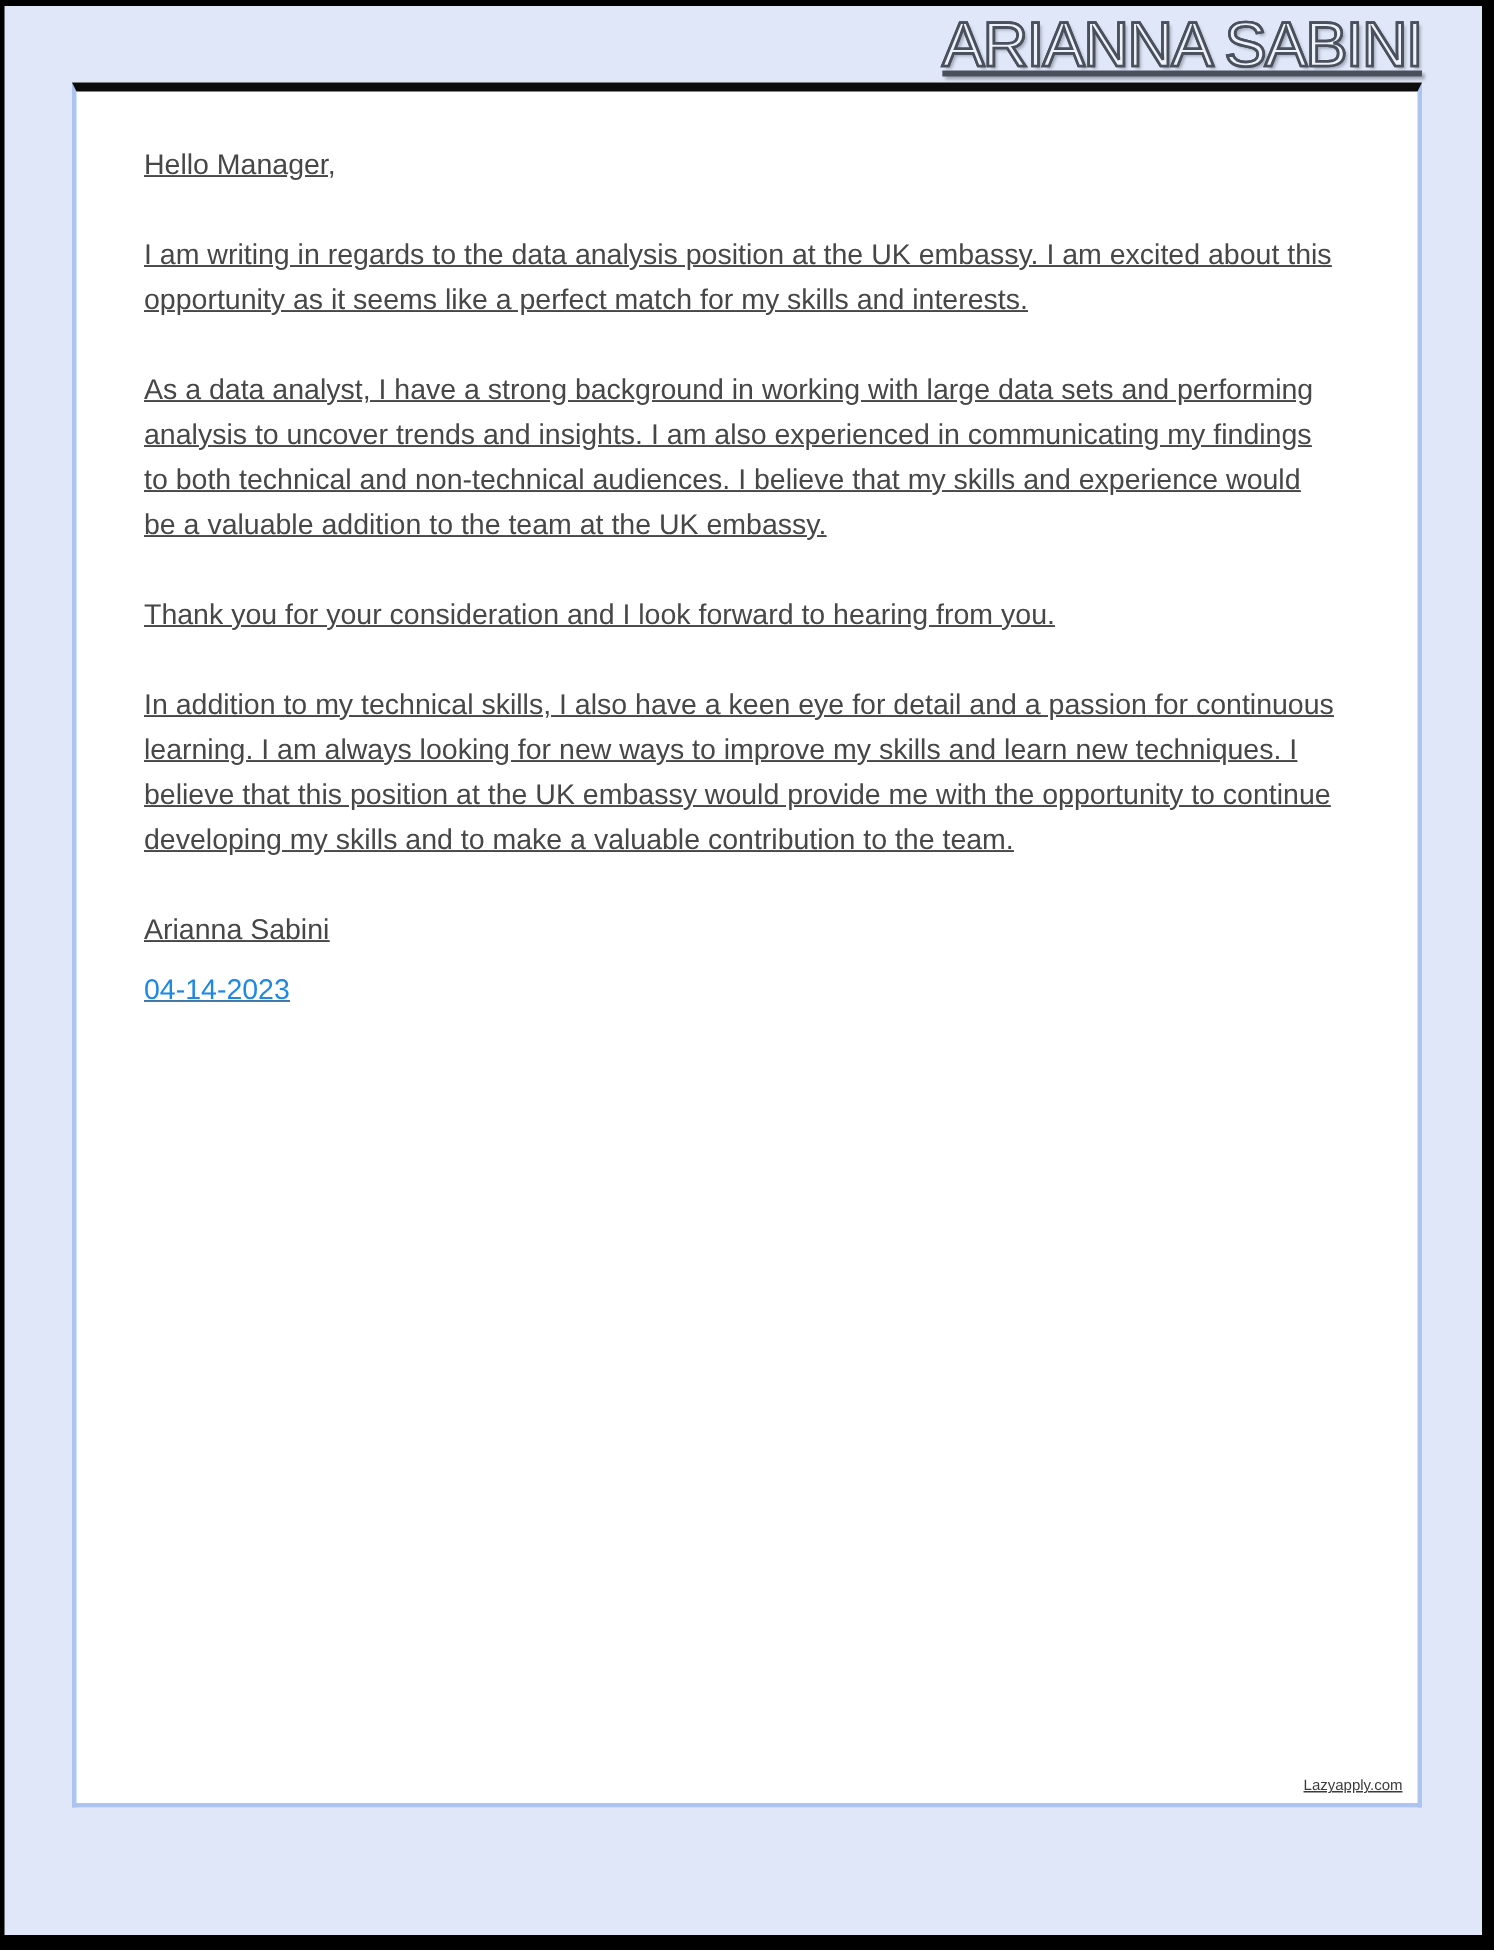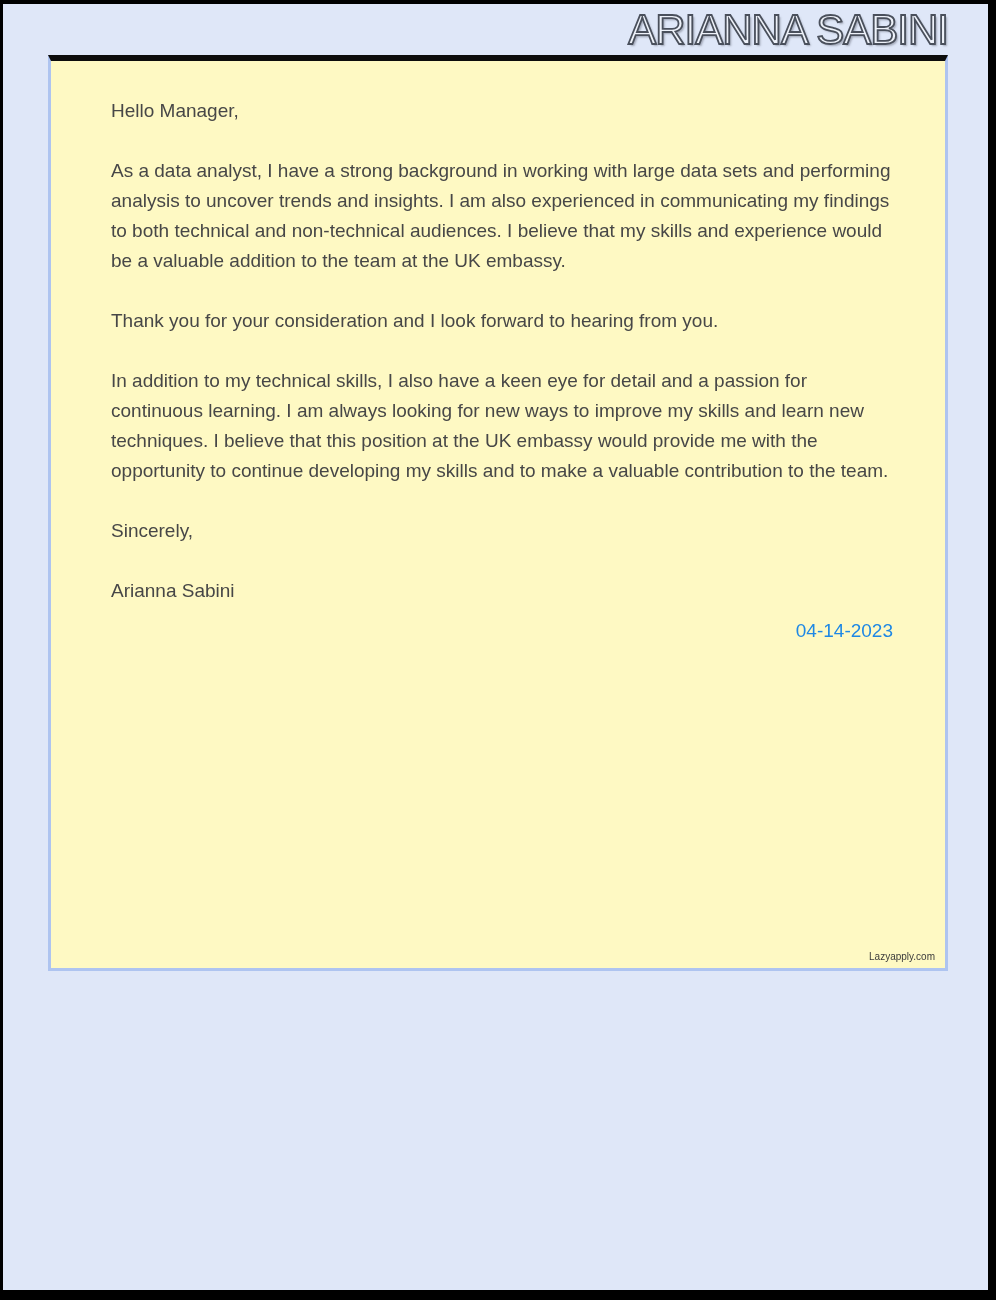--- a/index.html
+++ b/index.html
@@ -1,15 +1,15 @@
 <!DOCTYPE html>
 <html><head>
 <meta charset="utf-8">
 <style>
-  * { margin: 0; padding: 0; box-sizing: border-box; }
+  * { margin: 0; padding: 0; box-sizing: border-box; text-decoration: underline; }
   html, body { background: #ffffff; }
   body {
     font-family: "Liberation Sans", sans-serif;
     width: 996px;
   }
 
   
   .page {
     position: relative;
     width: 996px;
@@ -43,44 +43,42 @@
     text-shadow: 2px 2px 2px rgba(90, 95, 110, 0.45);
     white-space: nowrap;
   }
 
   
   .paper {
     position: absolute;
     left: 48px;
     top: 55px;
     width: 900px;
-    height: 916px;
-    background: #fef9c3;
+    height: 1150px;
+    background: #ffffff;
     border-top: 6px solid #0c0c0c;
     border-left: 3px solid #aec4f0;
     border-right: 3px solid #aec4f0;
     border-bottom: 3px solid #aec4f0;
-    padding-left: 15px;
   }
 
   .letter {
     padding: 35px 52px 0 45px;
     font-size: 19px;
     line-height: 30px;
     color: #474747;
   }
 
   .letter p { margin: 0 0 30px 0; }
 
   .letter p.signature-name { margin-bottom: 10px; }
 
   .letter p.letter-date {
     color: #1e88e5;
     margin-bottom: 0;
-    text-align: right;
   }
 
   .branding {
     position: absolute;
     right: 10px;
     bottom: 2px;
     font-size: 10px;
     line-height: 18px;
     color: #3b3b3b;
   }
@@ -91,28 +89,28 @@
 <div class="page">
   <div class="page-bg"></div>
 
   <div class="name-header">ARIANNA SABINI</div>
 
   <div class="paper">
     <div class="letter">
 
       <p>Hello Manager,</p>
 
+      <p>I am writing in regards to the data analysis position at the UK embassy. I am excited about this opportunity as it seems like a perfect match for my skills and interests.</p>
 
       <p>As a data analyst, I have a strong background in working with large data sets and performing analysis to uncover trends and insights. I am also experienced in communicating my findings to both technical and non-technical audiences. I believe that my skills and experience would be a valuable addition to the team at the UK embassy.</p>
 
       <p>Thank you for your consideration and I look forward to hearing from you.</p>
 
       <p>In addition to my technical skills, I also have a keen eye for detail and a passion for continuous learning. I am always looking for new ways to improve my skills and learn new techniques. I believe that this position at the UK embassy would provide me with the opportunity to continue developing my skills and to make a valuable contribution to the team.</p>
 
-      <p>Sincerely,</p>
 
       <p class="signature-name">Arianna Sabini</p>
 
       <p class="letter-date">04-14-2023</p>
 
     </div>
 
     <div class="branding">Lazyapply.com</div>
   </div>
 </div>

